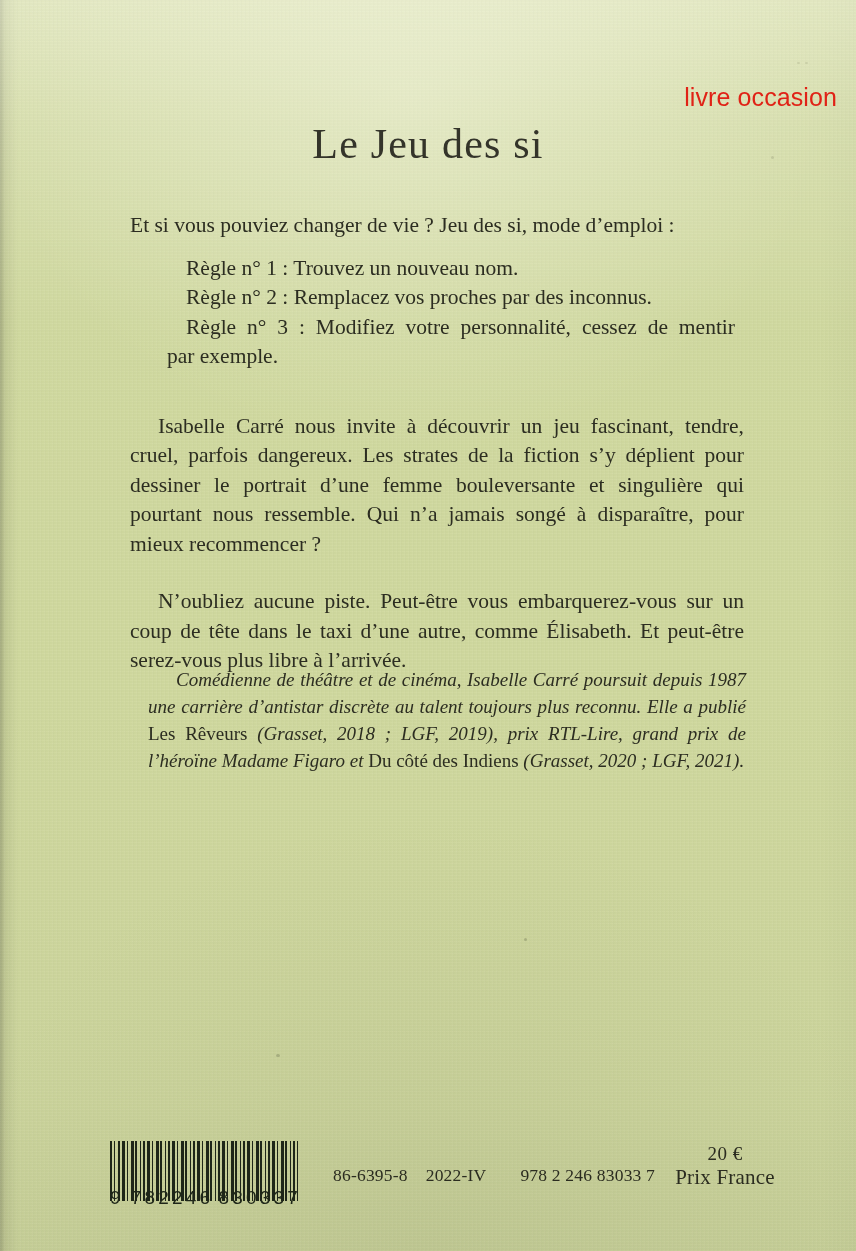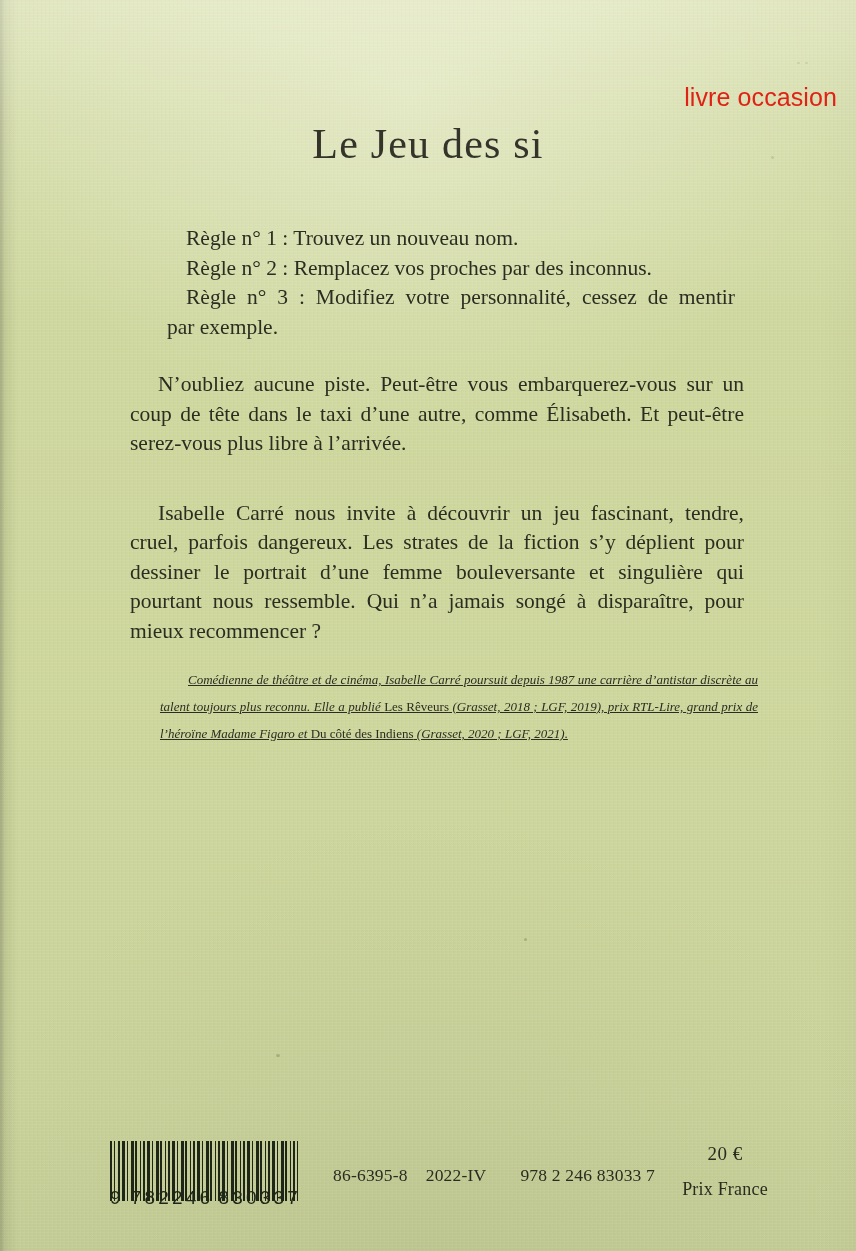--- a/index.html
+++ b/index.html
@@ -116,30 +116,29 @@
     margin: 0;
     padding-left: 47px;
     text-align: justify;
   }
   .rules li:last-child { text-align: justify; }
   .rule-just { text-align: justify; text-align-last: justify; }
 
   
   #author-bio {
     position: absolute;
-    left: 160px;
+    left: 148px;
     top: 666px;
     width: 598px;
     z-index: 5;
-    font-size: 13px;
+    font-size: 19px;
     line-height: 27px;
     font-style: italic;
     text-align: justify;
     color: #2c2d21;
-    text-decoration: underline;
   }
   #author-bio p { margin: 0; text-indent: 28px; }
   .roman { font-style: normal; }
 
   
   #barcode-block {
     position: absolute;
     left: 110px;
     top: 1141px;
     width: 188px;
@@ -187,47 +186,48 @@
   #price-block {
     position: absolute;
     left: 660px;
     top: 1143px;
     width: 130px;
     text-align: center;
     z-index: 5;
     color: #2b2c20;
   }
   #price-amount { font-size: 19px; letter-spacing: 0.5px; }
-  #price-label { font-size: 18px; margin-top: 14px; letter-spacing: 0.2px; }
+  #price-label { font-size: 21px; margin-top: 0; letter-spacing: 0.2px; }
 
   
   .speck { position: absolute; border-radius: 50%; background: rgba(90,95,65,0.30); z-index: 4; }
 </style>
 </head>
 <body>
 
 <div id="page" style="background-color: rgb(207, 216, 158);">
 
   <div id="book-title">Le Jeu des si</div>
 
   <div id="occasion-note" style="color: rgb(224, 34, 22);">livre occasion</div>
 
   <div id="blurb">
 
+    <p>Et si vous pouviez changer de vie ? Jeu des si, mode d’emploi :</p>
 
     <ul class="rules gap-small">
       <li>Règle n° 1 : Trouvez un nouveau nom.</li>
       <li>Règle n° 2 : Remplacez vos proches par des inconnus.</li>
       <li class="rule-just">Règle n° 3 : Modifiez votre personnalité, cessez de mentir</li>
       <li style="padding-left:28px">par exemple.</li>
     </ul>
 
+    <p class="para-indent gap-before" style="margin-top:40px !important">Isabelle Carré nous invite à découvrir un jeu fascinant, tendre, cruel, parfois dangereux. Les strates de la fiction s’y déplient pour dessiner le portrait d’une femme bouleversante et singulière qui pourtant nous ressemble. Qui n’a jamais songé à disparaître, pour mieux recommencer ?</p>
+
     <p class="para-indent gap-before">N’oubliez aucune piste. Peut-être vous embarquerez-vous sur un coup de tête dans le taxi d’une autre, comme Élisabeth. Et peut-être serez-vous plus libre à l’arrivée.</p>
-
-    <p class="para-indent gap-before" style="margin-top:40px !important">Isabelle Carré nous invite à découvrir un jeu fascinant, tendre, cruel, parfois dangereux. Les strates de la fiction s’y déplient pour dessiner le portrait d’une femme bouleversante et singulière qui pourtant nous ressemble. Qui n’a jamais songé à disparaître, pour mieux recommencer ?</p>
   </div>
 
   <div id="author-bio">
     <p><span>Comédienne de théâtre et de cinéma, Isabelle Carré poursuit depuis 1987 une carrière d’antistar discrète au talent toujours plus reconnu. Elle a publié </span><span class="roman">Les Rêveurs</span><span> (Grasset, 2018 ; LGF, 2019), prix RTL-Lire, grand prix de l’héroïne Madame Figaro et </span><span class="roman">Du côté des Indiens</span><span> (Grasset, 2020 ; LGF, 2021).</span></p>
   </div>
 
   <div id="barcode-block">
     <div id="barcode-bars"></div>
     <div id="barcode-digits"><span>9</span><span style="display:inline-block;width:7px"></span><span>782246</span><span style="display:inline-block;width:5px"></span><span>830337</span></div>
   </div>

